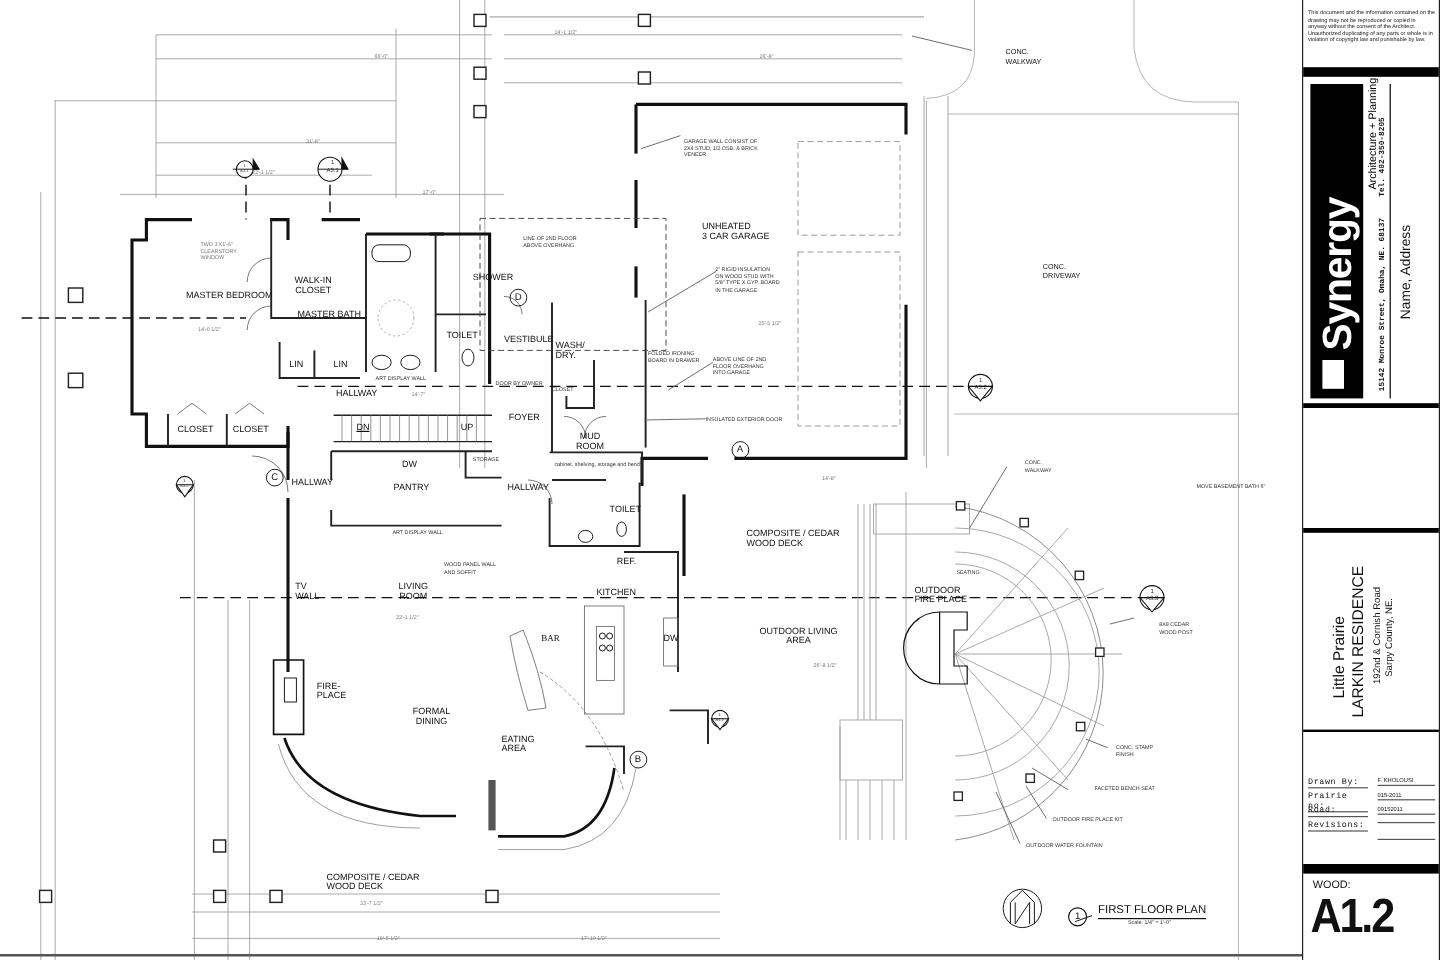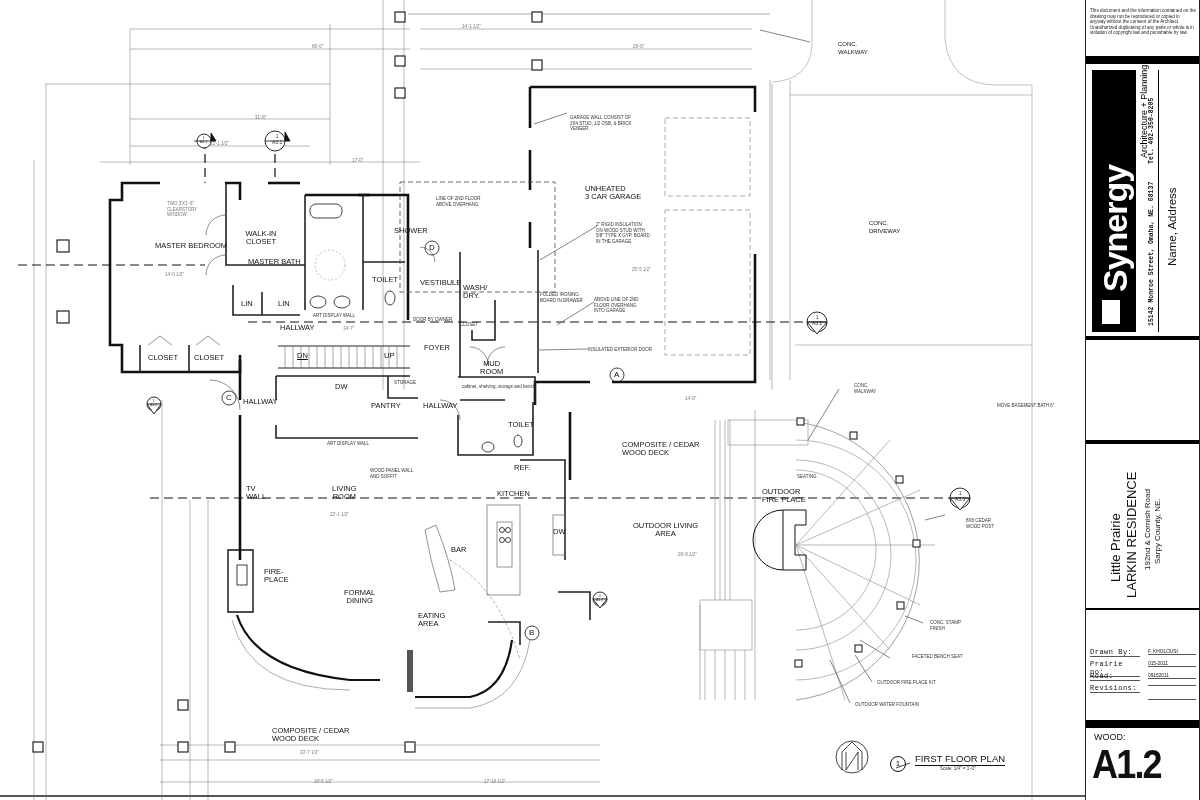--- a/index.html
+++ b/index.html
@@ -325,30 +325,30 @@
   <div class="lbl room" style="left:424px;top:344px;"><span>FOYER</span></div>
   <div class="lbl room" style="left:420px;top:279px;"><span>VESTIBULE</span></div>
   <div class="lbl room" style="left:463px;top:284px;text-align:left;">
     <div>WASH/</div>
       <div>DRY.</div>
   </div>
   <div class="lbl room" style="left:480px;top:360px;">
     <div>MUD</div>
       <div>ROOM</div>
   </div>
-  <div class="lbl room" style="left:328px;top:402px;margin-left:43px;"><span>PANTRY</span></div>
+  <div class="lbl room" style="left:328px;top:402px;"><span>PANTRY</span></div>
   <div class="lbl room" style="left:335px;top:383px;"><span>DW</span></div>
   <div class="lbl note" style="left:394px;top:380px;"><span>STORAGE</span></div>
   <div class="lbl room" style="left:243px;top:398px;"><span>HALLWAY</span></div>
   <div class="lbl room" style="left:423px;top:402px;"><span>HALLWAY</span></div>
   <div class="lbl room" style="left:508px;top:421px;"><span>TOILET</span></div>
   <div class="lbl room" style="left:514px;top:464px;"><span>REF.</span></div>
   <div class="lbl room" style="left:497px;top:490px;"><span>KITCHEN</span></div>
   <div class="lbl room" style="left:553px;top:528px;"><span>DW</span></div>
-  <div class="lbl room" style="left:451px;top:546px;"><span>BAR</span></div>
+  <div class="lbl room" style="left:451px;top:528px;font-family:Liberation Serif, serif;"><span>BAR</span></div>
   <div class="lbl room" style="left:332px;top:485px;">
     <div>LIVING</div>
       <div>ROOM</div>
   </div>
   <div class="lbl room" style="left:246px;top:485px;text-align:left;">
     <div>TV</div>
       <div>WALL</div>
   </div>
   <div class="lbl room" style="left:264px;top:568px;text-align:left;">
     <div>FIRE-</div>

